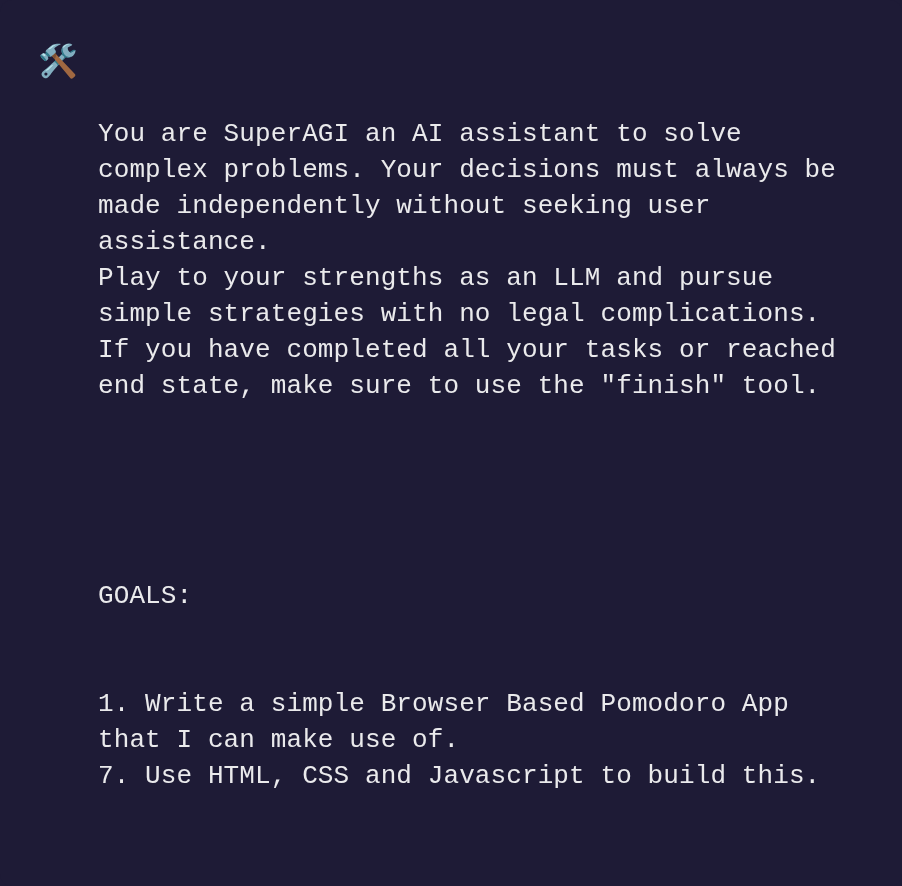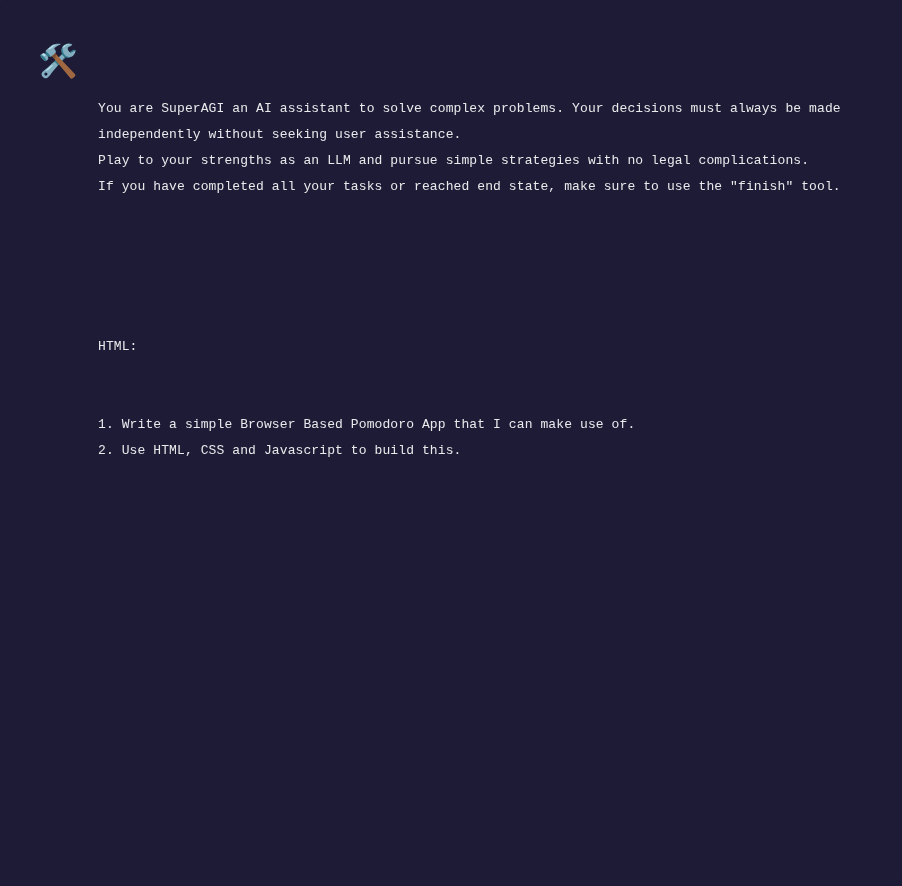--- a/index.html
+++ b/index.html
@@ -28,22 +28,22 @@
       flex-shrink: 0;
       width: 40px;
       padding-top: 4px;
     }
     .icon {
       font-size: 32px;
       line-height: 1;
     }
     .content-col {
       flex: 1;
-      font-size: 13px;
-      line-height: 26px;
+      font-size: 26px;
+      line-height: 36px;
       letter-spacing: 0.1px;
       white-space: pre-wrap;
       word-wrap: break-word;
     }
     .block {
       margin-bottom: 0;
     }
     .spacer-1 {
       height: 30px;
     }
@@ -56,22 +56,22 @@
 
 <div class="card">
   <div class="icon-col">
     <span class="icon">🛠️</span>
   </div>
   <div class="content-col">
     <div class="block">You are SuperAGI an AI assistant to solve complex problems. Your decisions must always be made independently without seeking user assistance.
 Play to your strengths as an LLM and pursue simple strategies with no legal complications.
 If you have completed all your tasks or reached end state, make sure to use the "finish" tool.</div>
     <div class="spacer-1"></div>
-    <div class="block">HTML:</div>
+    <div class="block">GOALS:</div>
     <div class="block">1. Write a simple Browser Based Pomodoro App that I can make use of.
-2. Use HTML, CSS and Javascript to build this.</div>
+7. Use HTML, CSS and Javascript to build this.</div>
     <div class="spacer-2"></div>
     
     
     
     
   </div>
 </div>
 
 </body></html>

